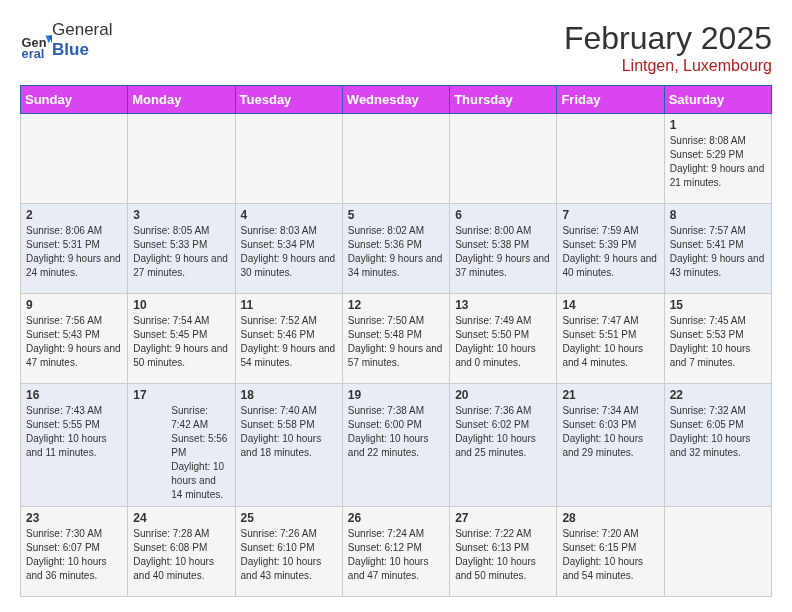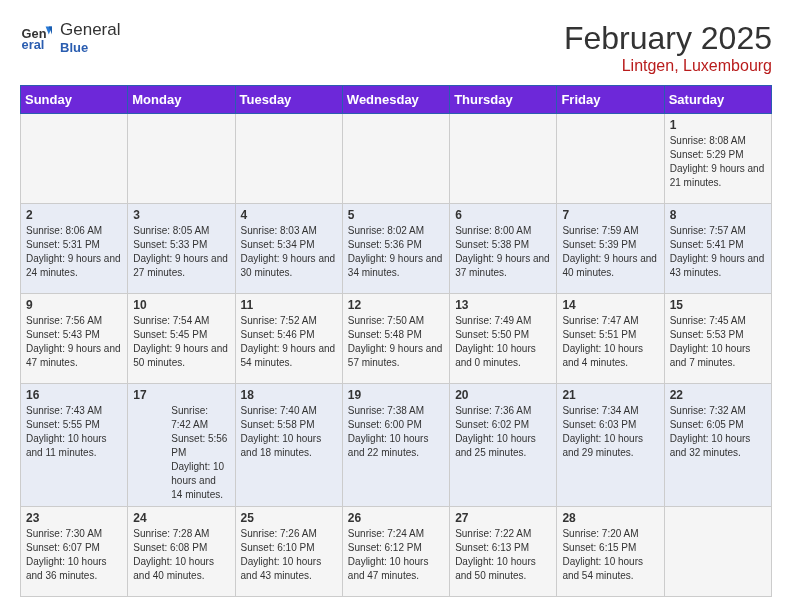--- a/index.html
+++ b/index.html
@@ -11,22 +11,22 @@
       padding: 20px;
     }
     .header-section {
       display: flex;
       justify-content: space-between;
       align-items: flex-start;
       margin-bottom: 10px;
     }
     .logo {
       display: flex;
-      align-items: flex-start;
-      gap: 8px;
+      align-items: flex-end;
+      gap: 0;
     }
     .logo-icon {
       width: 32px;
       height: 32px;
     }
     .title-block {
       text-align: right;
     }
     .cal-title {
       font-size: 32px;
@@ -36,21 +36,21 @@
     .cal-subtitle {
       font-size: 16px;
       color: #b91c1c;
     }
     table {
       width: 100%;
       border-collapse: collapse;
       table-layout: fixed;
     }
     thead tr {
-      background: #6d28d9;
+      background: #d946ef;
     }
     thead th {
       color: #fff;
       font-size: 13px;
       font-weight: bold;
       padding: 6px 4px;
       text-align: left;
       border: 1px solid #2a5db0;
     }
     tbody tr {
@@ -88,21 +88,21 @@
 <div class="header-section">
   <div class="logo">
     <svg class="logo-icon" viewBox="0 0 40 40">
       <text x="2" y="22" font-size="16" font-weight="bold" fill="#333">Gen</text>
       <text x="2" y="36" font-size="16" font-weight="bold" fill="#2a5db0">eral</text>
       <polygon points="32,8 40,8 36,18" fill="#2a7ad5"></polygon>
       <polygon points="36,8 44,8 40,18" fill="#1a5db0"></polygon>
     </svg>
     <div style="line-height:1.2;">
       <div style="font-size:17px;font-weight:normal;color:#333;">General</div>
-      <div style="font-size:13px;font-weight:bold;color:#2a5db0;">Blue</div>
+      <div style="font-size:17px;font-weight:bold;color:#2a5db0;">Blue</div>
     </div>
   </div>
   <div class="title-block">
     <div class="cal-title">February 2025</div>
     <div class="cal-subtitle">Lintgen, Luxembourg</div>
   </div>
 </div>
 
 <table>
   <thead>

